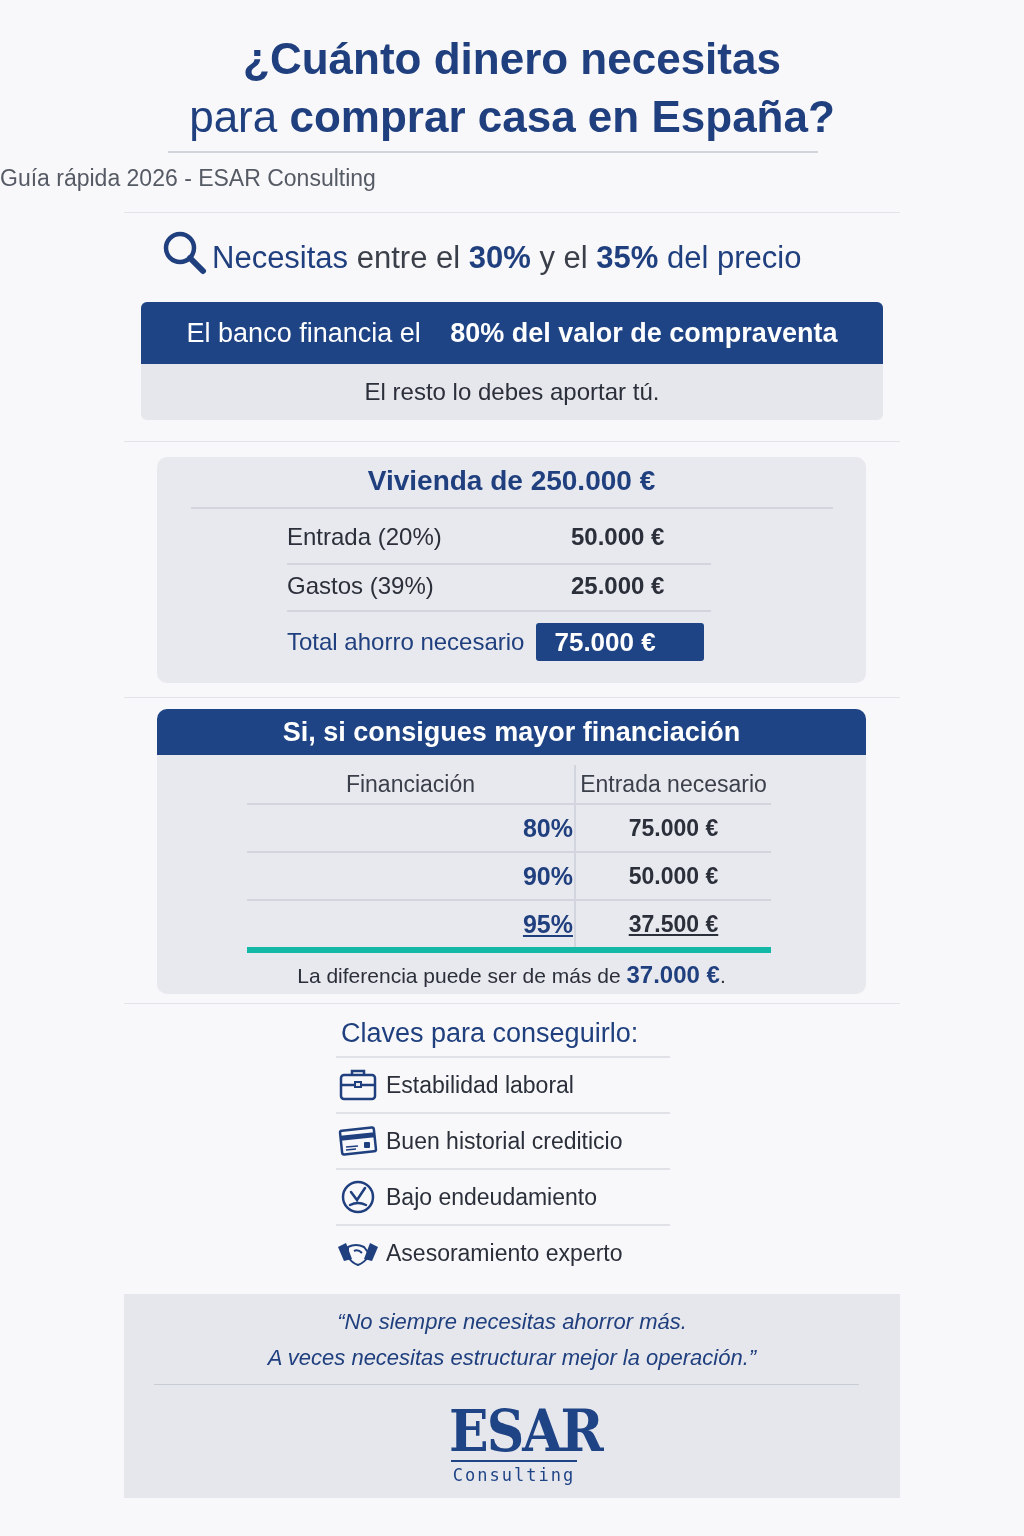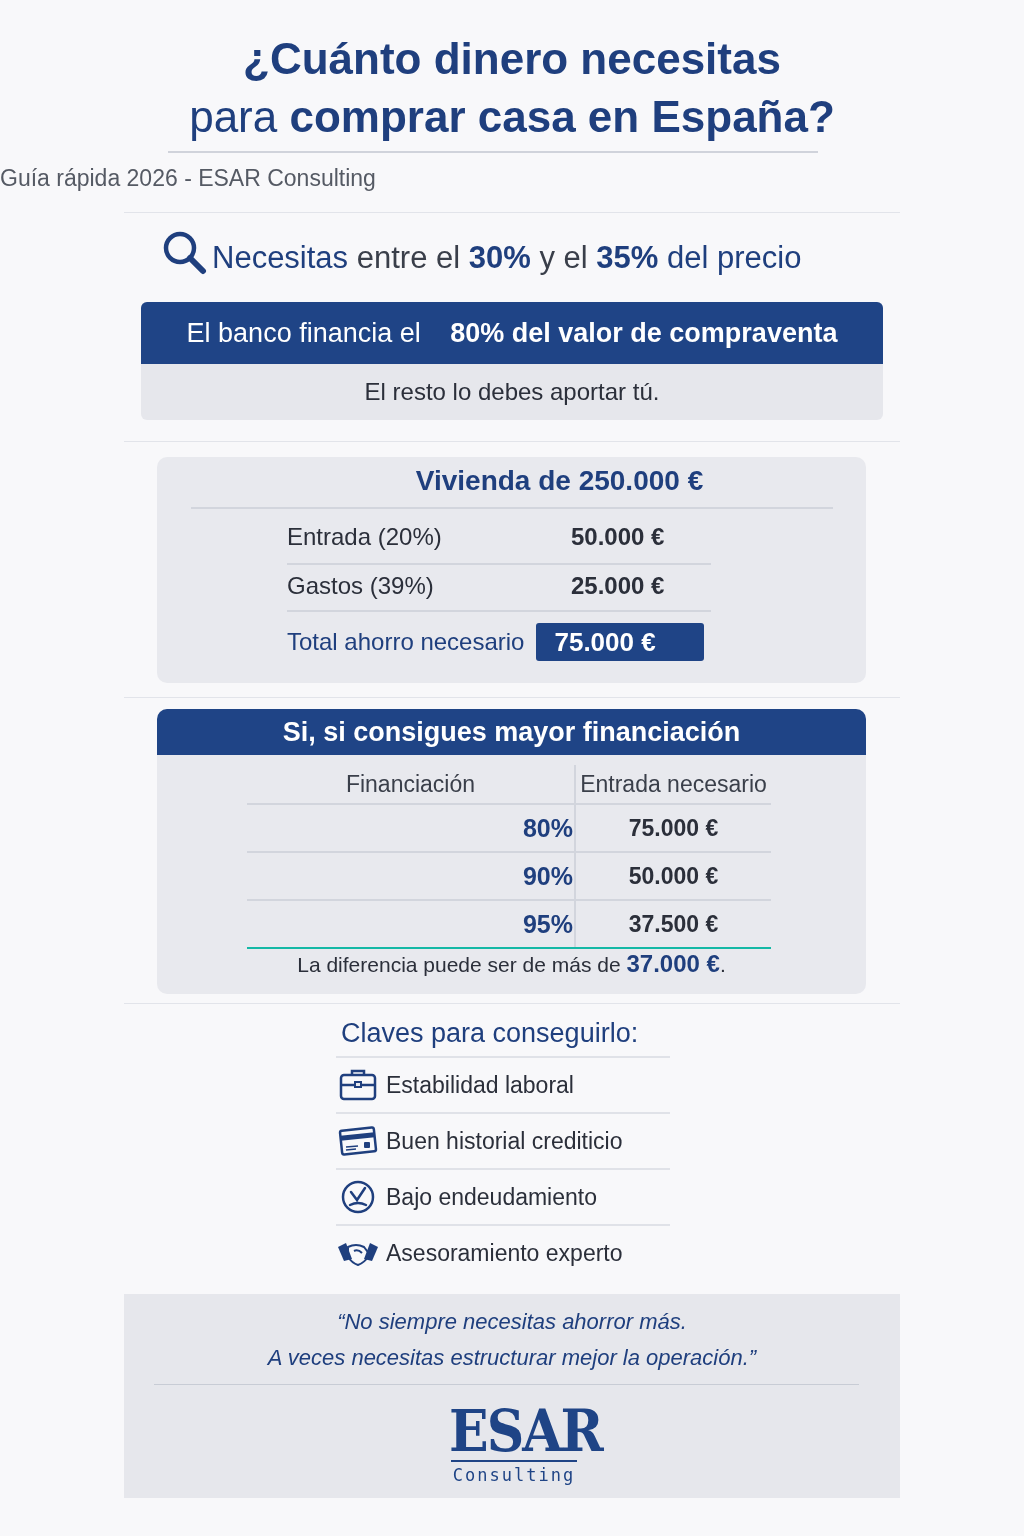--- a/index.html
+++ b/index.html
@@ -13,37 +13,37 @@
   .needs{position:absolute;top:228px;left:160px;width:700px;display:flex;align-items:flex-end;font-size:31px;color:#1f3f7e;}
   .needs .muted{color:#3a3f4a;}
   .needs b{font-weight:700;}
   .needs svg{margin-right:4px;}
   .bank{position:absolute;top:302px;left:141px;width:742px;height:118px;border-radius:6px;overflow:hidden;background:#e6e7ec;}
   .bank .top{height:62px;background:#1f4486;color:#fff;font-size:27px;display:flex;align-items:center;justify-content:center;}
   .bank .top b{font-weight:700;margin-left:22px;}
   .bank .bottom{height:56px;display:flex;align-items:center;justify-content:center;font-size:24px;color:#2b2f3a;}
   .card{position:absolute;left:157px;width:709px;background:#e8e9ee;border-radius:10px;}
   .house{top:457px;height:226px;}
-  .house h2{margin:0;position:absolute;top:8px;left:0;width:100%;text-align:center;font-size:28px;color:#1f3f7e;font-weight:700;padding-left:48px;}
+  .house h2{margin:0;position:absolute;top:8px;left:0;width:100%;text-align:center;font-size:28px;color:#1f3f7e;font-weight:700;}
   .house .rule{position:absolute;top:50px;left:34px;width:642px;height:2px;background:#d2d5dd;}
   .house .row{position:absolute;left:130px;width:424px;display:flex;justify-content:space-between;font-size:24px;}
   .house .row .val{font-weight:700;width:140px;text-align:left;color:#2b2f3a;}
   .house .line{position:absolute;left:130px;width:424px;height:2px;background:#d2d5dd;}
   .house .total{position:absolute;top:166px;left:130px;display:flex;align-items:center;font-size:24px;color:#1f3f7e;}
   .house .total .badge{margin-left:12px;width:168px;height:38px;background:#1f4486;color:#fff;border-radius:3px;font-weight:700;font-size:26px;display:flex;align-items:center;padding-left:18px;box-sizing:border-box;}
   .fin{top:709px;height:285px;overflow:hidden;}
   .fin .head{height:46px;background:#1f4486;color:#fff;font-size:27px;font-weight:700;display:flex;align-items:center;justify-content:center;}
   .fin table{position:absolute;top:56px;left:90px;width:524px;border-collapse:collapse;font-size:23px;}
   .fin td,.fin th{height:44px;text-align:center;border-bottom:2px solid #d2d5dd;}
   .fin th{font-weight:400;color:#3a3f4a;height:36px;}
   .fin td:first-child,.fin th:first-child{border-right:2px solid #d2d5dd;width:254px;}
   .fin td.pct{color:#1f3f7e;font-weight:700;font-size:25px;text-align:right;padding-left:72px;}
   .fin td.amt{font-weight:700;color:#2b2f3a;}
-  .fin tr:last-child td{border-bottom:2px solid #14b8a6;}
-  .fin .note{position:absolute;top:241px;left:0;width:100%;text-align:center;font-size:21px;color:#2b2f3a;}
+  .fin tr:last-child td{border-bottom:6px solid #14b8a6;text-decoration:underline;}
+  .fin .note{position:absolute;top:252px;left:0;width:100%;text-align:center;font-size:21px;color:#2b2f3a;}
   .fin .note b{color:#1f3f7e;font-size:24px;}
   .keys{position:absolute;top:1018px;left:336px;width:334px;}
   .keys h3{margin:0;padding-left:5px;font-size:27px;font-weight:400;color:#1f3f7e;height:38px;border-bottom:2px solid #e0e2e8;}
   .keys .item{display:flex;align-items:center;height:54px;border-bottom:2px solid #e0e2e8;font-size:23px;color:#2b2f3a;}
   .keys .item:last-child{border-bottom:none;}
   .keys .item svg{width:44px;height:40px;margin-right:6px;flex:none;}
   .footer{position:absolute;top:1294px;left:124px;width:776px;height:204px;background:#e6e7ec;}
   .footer .quote{position:absolute;top:10px;left:0;width:100%;text-align:center;font-style:italic;color:#1f3f7e;font-size:22px;line-height:36px;}
   .footer .rule{position:absolute;top:90px;left:30px;width:705px;height:1px;background:#c8ccd5;}
   .logo{position:absolute;top:110px;left:325px;width:130px;text-align:center;color:#1f4486;}

